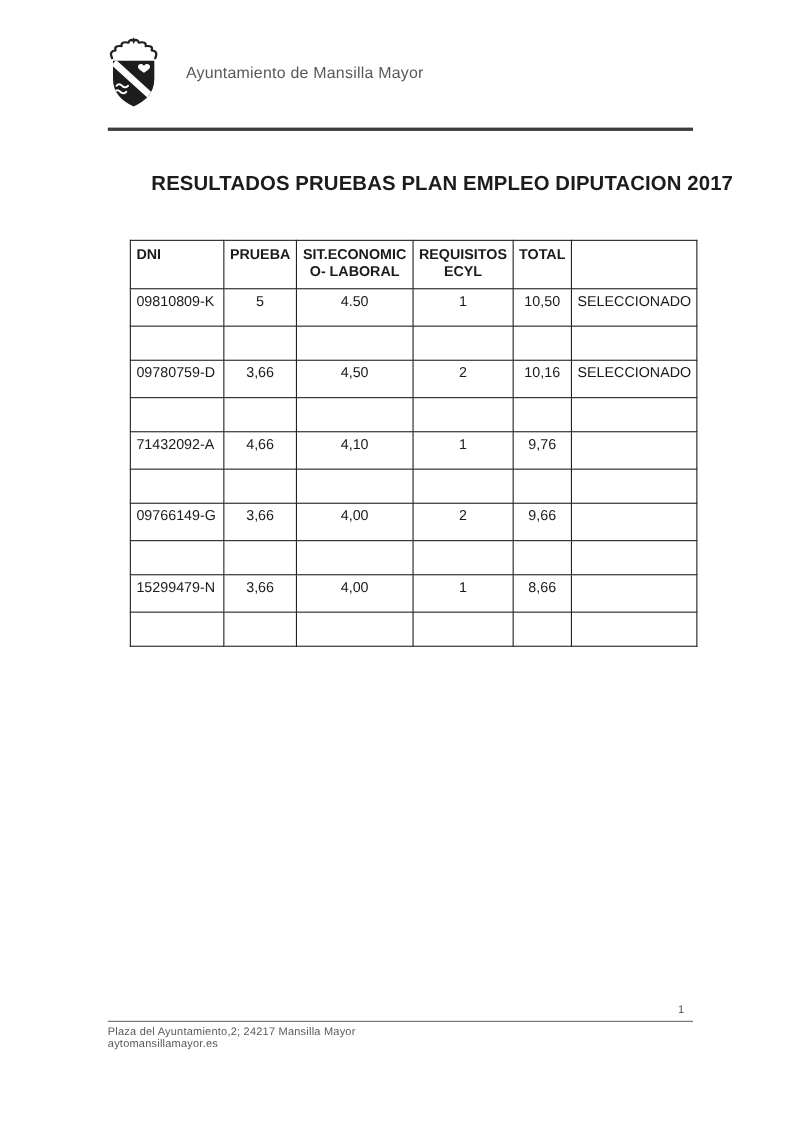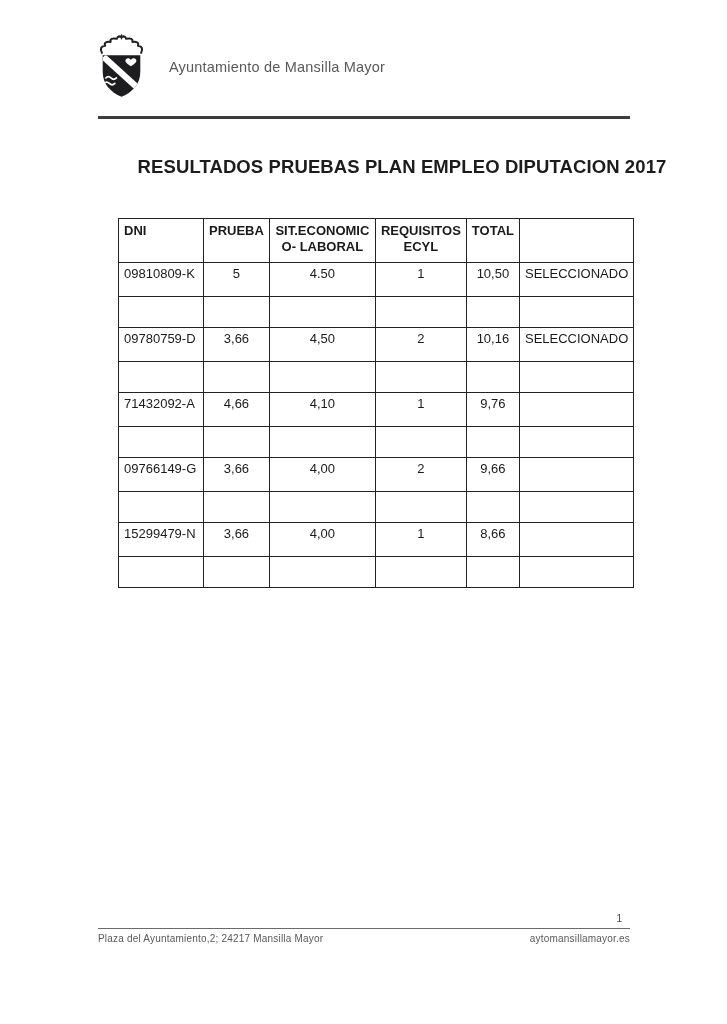--- a/index.html
+++ b/index.html
@@ -65,21 +65,21 @@
     position:absolute; left:98px; top:913px; width:524px;
     text-align:right; font-size:10px; color:#454545;
   }
   .footer-rule {
     position:absolute; left:98px; top:928px; width:532px; height:1px;
     background:#6a6a6a;
   }
   .footer-row {
     position:absolute; left:98px; top:933px; width:532px;
     display:flex; justify-content:space-between;
-    font-size:10px; color:#58595b; letter-spacing:0.2px;
+    font-size:10px; color:#58595b; letter-spacing:0.2px;flex-direction:column;
   }
 </style>
 </head>
 <body>
 
 <div class="page">
 
   <div class="letterhead">
     <svg class="crest" viewBox="0 0 60 84" aria-hidden="true">
       <defs>

